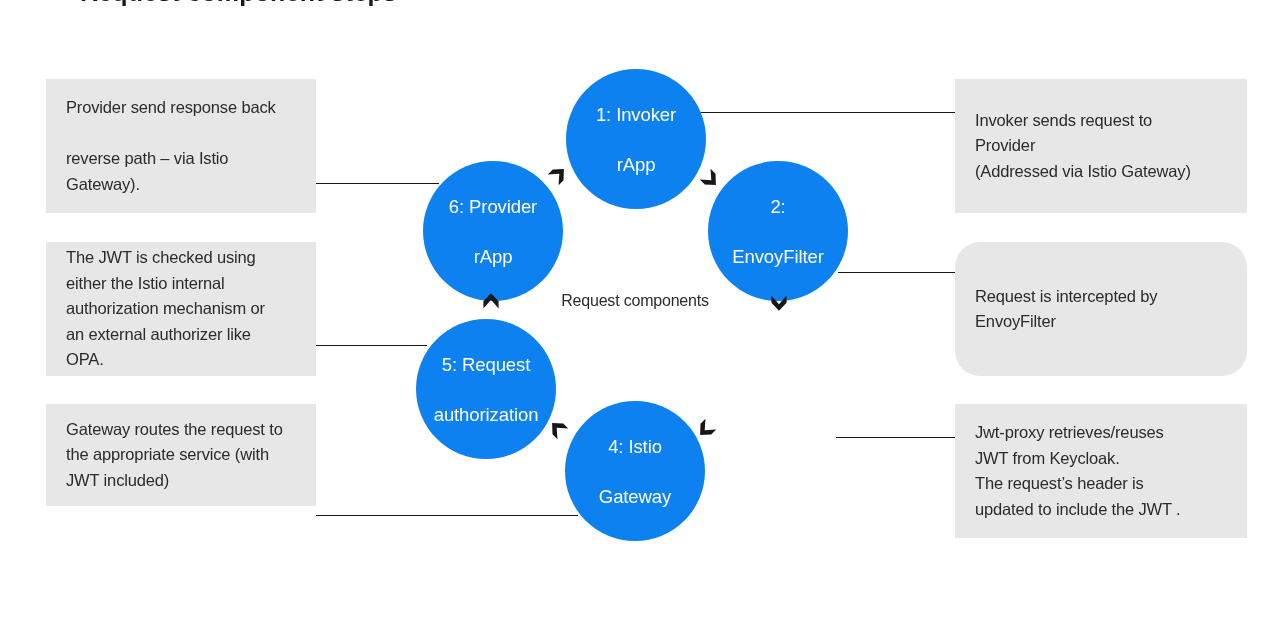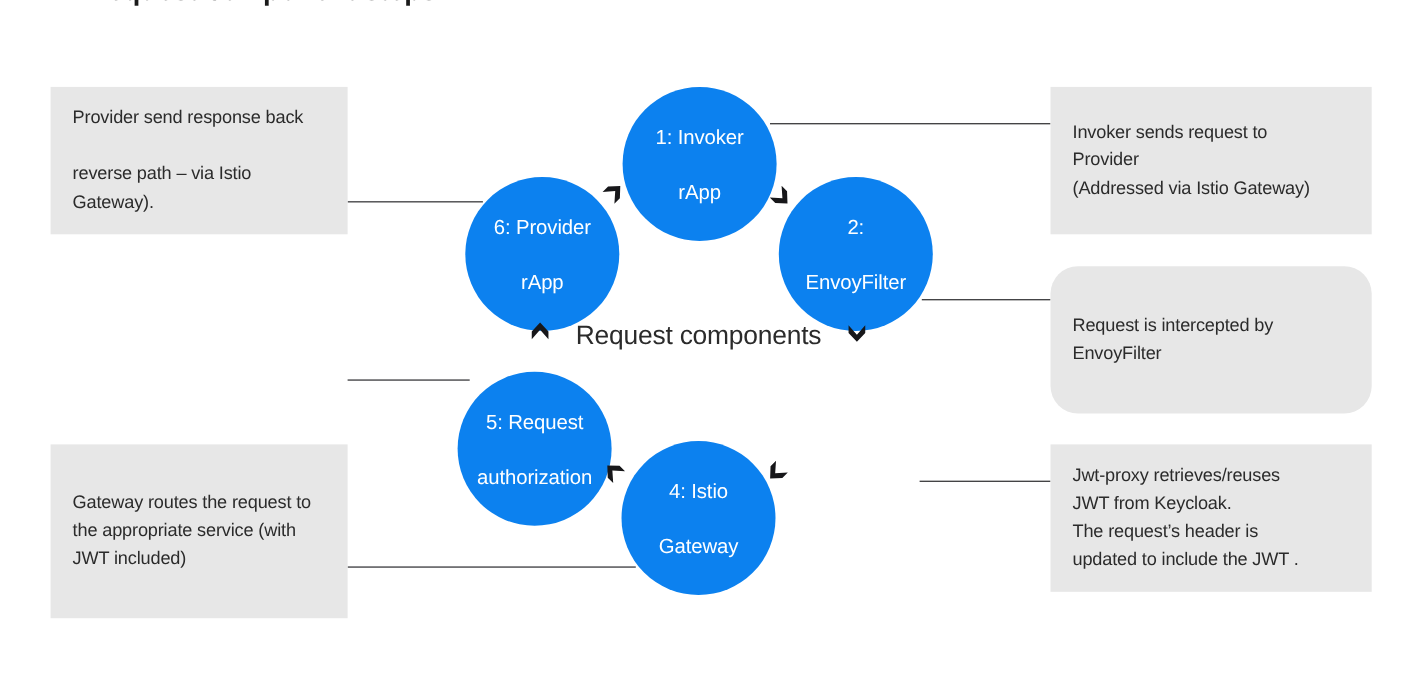--- a/index.html
+++ b/index.html
@@ -45,21 +45,21 @@
     font-size: 16.5px;
     line-height: 25.5px;
     color: #2b2b2b;
     letter-spacing: -0.15px;
   }
   .callout-left  { left: 46px;  width: 270px; }
   .callout-right { left: 955px; width: 292px; }
 
   .cl-1 { top: 79px;  height: 134px; }
   .cl-2 { top: 242px; height: 134px; }
-  .cl-3 { top: 404px; height: 158px; }
+  .cl-3 { top: 404px; height: 102px; }
 
   .cr-1 { top: 79px;  height: 134px; }
   .cr-2 { top: 242px; height: 134px; border-radius: 25px; }
   .cr-3 { top: 404px; height: 134px; }
 
   
   .connector {
     position: absolute;
     height: 0;
     border-top: 1.6px solid #17171a;
@@ -74,35 +74,35 @@
     align-items: center;
     justify-content: center;
     text-align: center;
     color: #ffffff;
     font-size: 18.5px;
     line-height: 25px;
     letter-spacing: -0.1px;
   }
   .node span { display: block; padding: 0 10px; }
 
-  .n1 { left: 566px; top: 79px;  width: 140px; height: 140px; }
+  .n1 { left: 566px; top: 69px;  width: 140px; height: 140px; }
   .n2 { left: 708px; top: 161px; width: 140px; height: 140px; }
   .n3 { left: 708px; top: 319px; width: 140px; height: 140px; }
   .n4 { left: 565px; top: 401px; width: 140px; height: 140px; }
-  .n5 { left: 416px; top: 338px; width: 140px; height: 140px; }
+  .n5 { left: 416px; top: 319px; width: 140px; height: 140px; }
   .n6 { left: 423px; top: 161px; width: 140px; height: 140px; }
 
   
   .center-label {
     position: absolute;
     left: 470px;
     top: 292px;
     width: 330px;
     text-align: center;
-    font-size: 24px;
+    font-size: 16px;
     color: #2b2b2b;
     letter-spacing: -0.2px;
     white-space: nowrap;
   }
 
   
   .chev {
     position: absolute;
     width: 26px;
     height: 26px;
@@ -127,20 +127,23 @@
   <div class="connector" style="left:316px; top:345px;  width:111px;"></div>
   <div class="connector" style="left:316px; top:515px;  width:262px;"></div>
 
   <div class="connector" style="left:700px; top:112px;  width:255px;"></div>
   <div class="connector" style="left:838px; top:272px;  width:117px;"></div>
   <div class="connector" style="left:836px; top:437px;  width:119px;"></div>
 
   <div class="callout callout-left cl-1">
     <p><span>Provider send response back</span><br><br><span>reverse path – via Istio</span><br><span>Gateway).</span></p>
   </div>
+  <div class="callout callout-left cl-2">
+    <p><span>The JWT is checked using</span><br><span>either the Istio internal</span><br><span>authorization mechanism or</span><br><span>an external authorizer like</span><br><span>OPA.</span></p>
+  </div>
   <div class="callout callout-left cl-3">
     <p><span>Gateway routes the request to</span><br><span>the appropriate service (with</span><br><span>JWT included)</span></p>
   </div>
 
   <div class="callout callout-right cr-1">
     <p><span>Invoker sends request to</span><br><span>Provider</span><br><span>(Addressed via Istio Gateway)</span></p>
   </div>
   <div class="callout callout-right cr-2">
     <p><span>Request is intercepted by</span><br><span>EnvoyFilter</span></p>
   </div>

